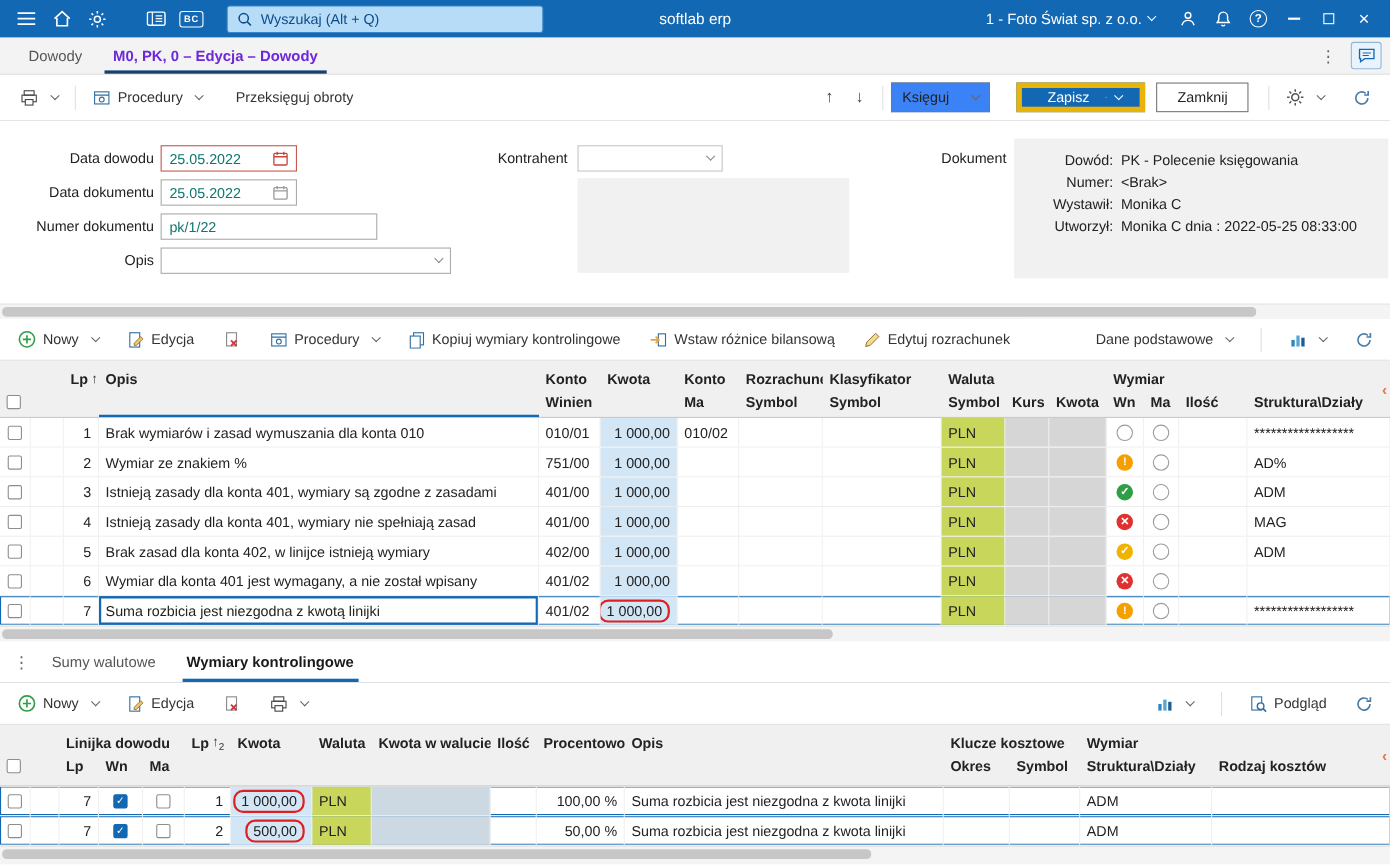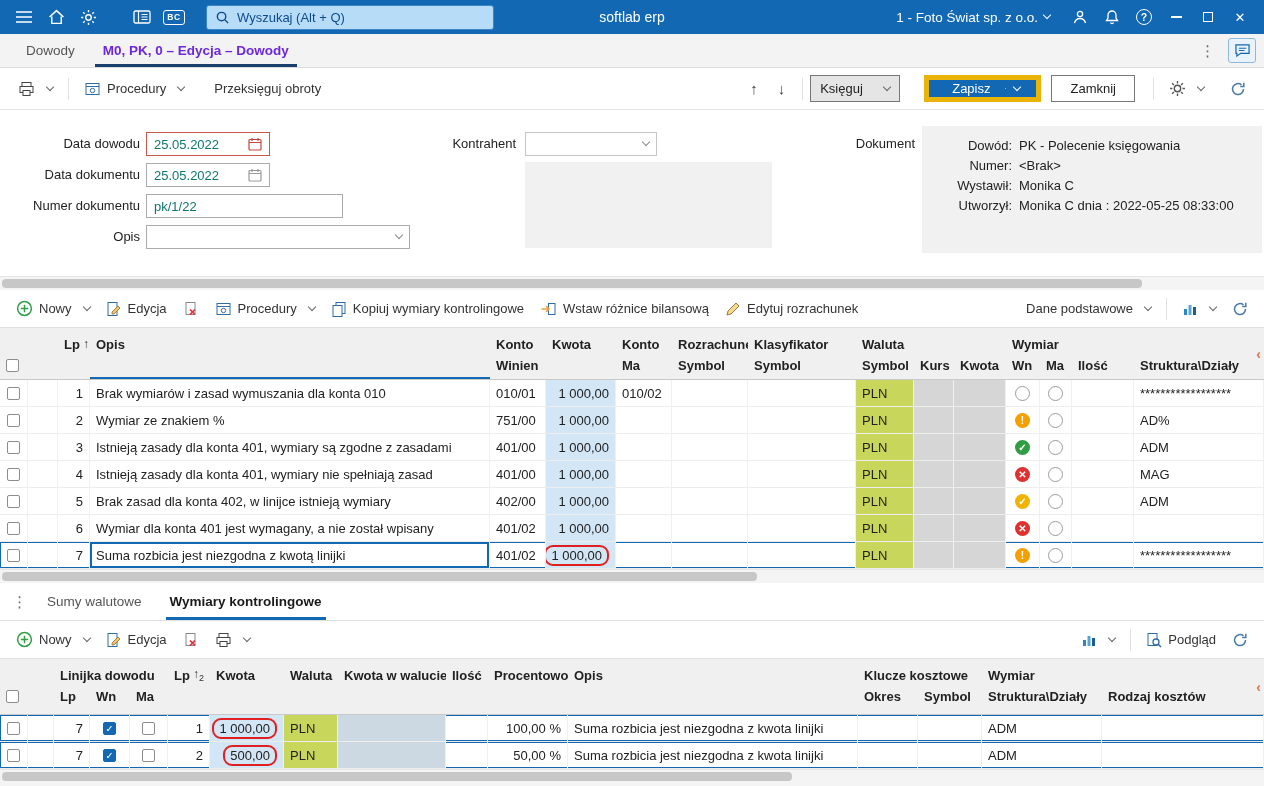--- a/index.html
+++ b/index.html
@@ -33,21 +33,21 @@
 .tabbar-right{margin-left:auto;display:flex;align-items:center;gap:10px;padding-right:8px}
 .dots-v{color:#666;font-size:15px;cursor:pointer;padding:0 3px}
 .comment-btn{width:28px;height:25px;border:1px solid #8fb8dd;background:#eaf3fb;border-radius:3px;display:flex;align-items:center;justify-content:center;cursor:pointer}
 
 
 .toolbar{height:42px;background:#fff;border-bottom:1px solid #e4e4e4;display:flex;align-items:center;padding:0 10px;flex:0 0 auto}
 .tb-btn{display:flex;align-items:center;gap:6px;padding:5px 8px;background:none;border:none;font-size:13px;color:#333;cursor:pointer;white-space:nowrap}
 .vsep{width:1px;height:22px;background:#e0e0e0;margin:0 7px;flex:0 0 auto}
 .spacer{flex:1}
 .arrow-btn{font-size:15px;color:#444;padding:4px 10px;background:none;border:none;cursor:pointer}
-.select-btn{display:flex;align-items:center;justify-content:space-between;width:90px;height:27px;background:#e5e5e5;border:1px solid #777;padding:0 9px;font-size:13px;cursor:pointer;margin-right:24px;color:#222}
+.select-btn{display:flex;align-items:center;justify-content:space-between;width:90px;height:27px;background:#3b82f6;border:1px solid #777;padding:0 9px;font-size:13px;cursor:pointer;margin-right:24px;color:#222}
 .primary-btn{display:flex;align-items:center;height:27px;background:#1268b3;border:5px solid #eab308;color:#fff;font-size:13px;cursor:pointer;padding:8px}
 .primary-btn .lbl{padding:0 15px}
 .primary-btn .split{width:1px;align-self:stretch;background:rgba(255,255,255,.5)}
 .primary-btn .chev-box{padding:0 8px;display:flex;align-items:center}
 .ghost-btn{height:27px;background:#fff;border:1px solid #777;font-size:13px;padding:0 18px;margin-left:10px;cursor:pointer;color:#222}
 .gray-chev{color:#666}
 
 
 .form-area{height:166px;position:relative;flex:0 0 auto;background:#fff}
 .f-label{position:absolute;text-align:right;color:#222;white-space:nowrap}
@@ -61,21 +61,21 @@
 .dok-box{position:absolute;background:#f1f1f1;padding:9px 10px 0 10px}
 .dok-line{display:flex;height:20px;align-items:center}
 .dok-key{width:80px;text-align:right;margin-right:7px;flex:0 0 auto}
 
 
 .hscroll{height:14px;background:#f4f4f4;border-top:1px solid #e6e6e6;position:relative;flex:0 0 auto}
 .hscroll.last{flex:1}
 .hthumb{position:absolute;top:2px;height:9px;background:#c7c7c7;border-radius:4px;cursor:pointer}
 
 
-.grid-toolbar{height:38px;display:flex;align-items:center;padding:0 8px;gap:0;border-bottom:1px solid #e0e0e0;background:#fff;flex:0 0 auto}
+.grid-toolbar{height:38px;display:flex;align-items:center;padding:0 8px;gap:10px;border-bottom:1px solid #e0e0e0;background:#fff;flex:0 0 auto}
 .bold-lbl{font-weight:normal}
 
 
 .cb{width:13px;height:13px;border:1px solid #8d8d8d;border-radius:2px;background:#fff;display:inline-flex;align-items:center;justify-content:center;font-size:9.5px;cursor:pointer;flex:0 0 auto;color:#fff}
 .cb-on{background:#1268b3;border-color:#1268b3}
 .st{width:15px;height:15px;border-radius:50%;display:inline-flex;align-items:center;justify-content:center;font-size:10px;font-weight:bold;color:#fff;flex:0 0 auto}
 .st-none{border:1px solid #9c9c9c;background:#fff}
 .st-warning{background:#f59f00}
 .st-ok{background:#2f9e44}
 .st-error{background:#e03131}

